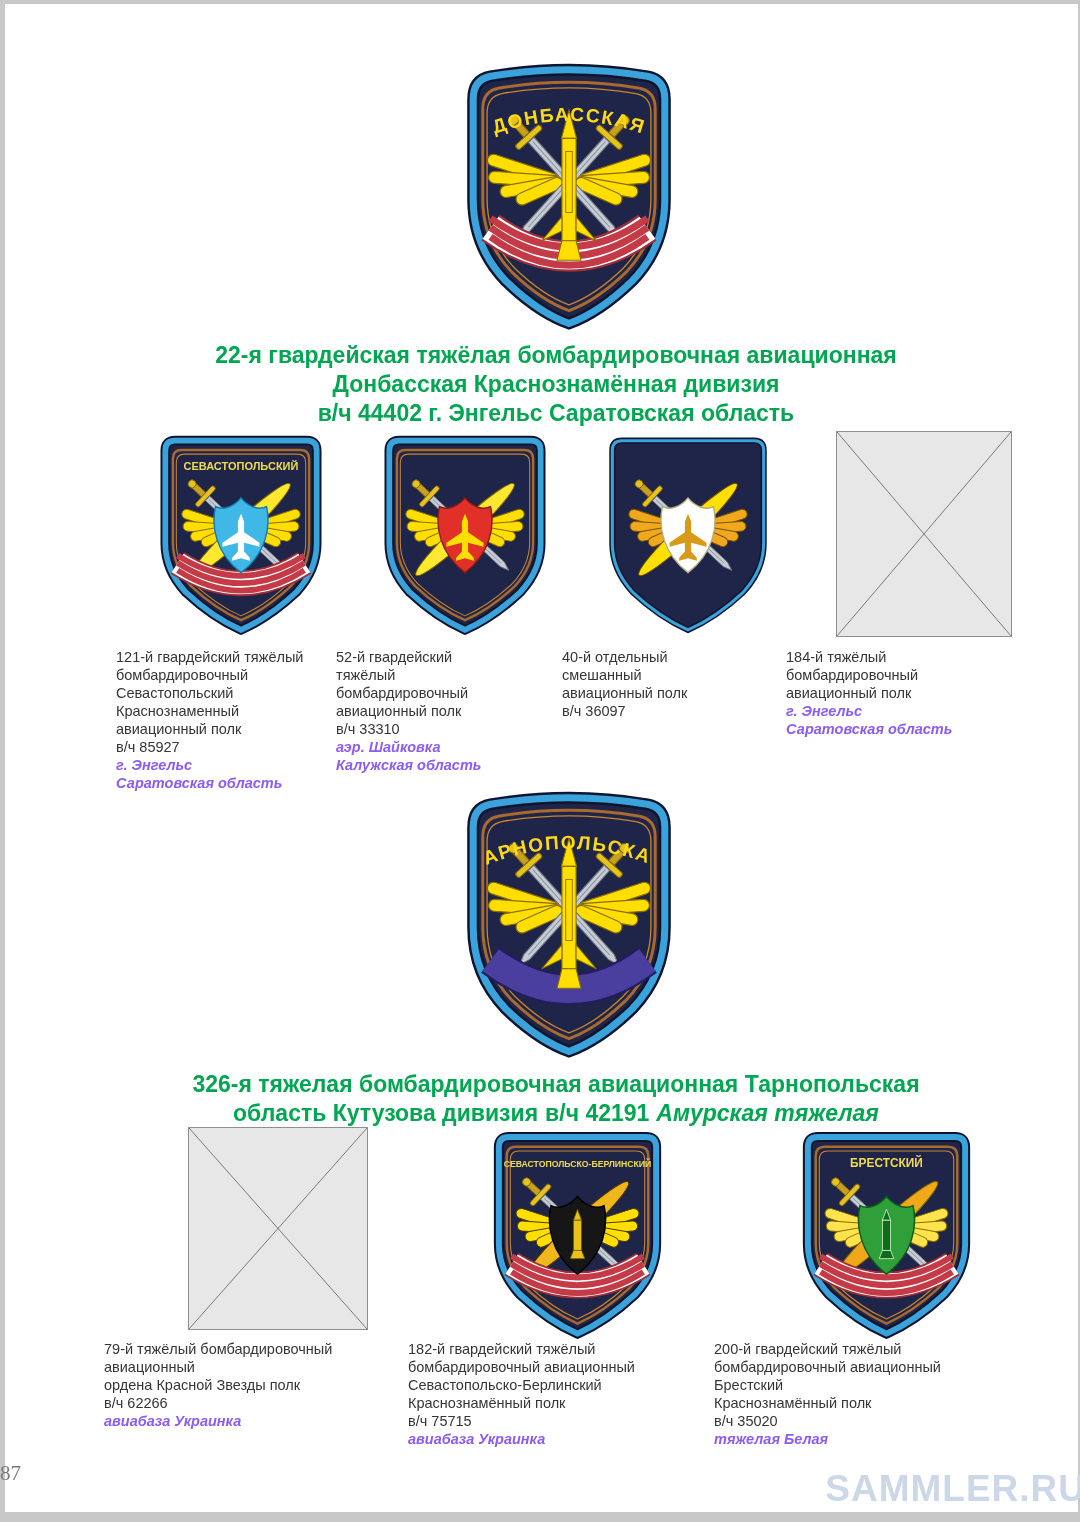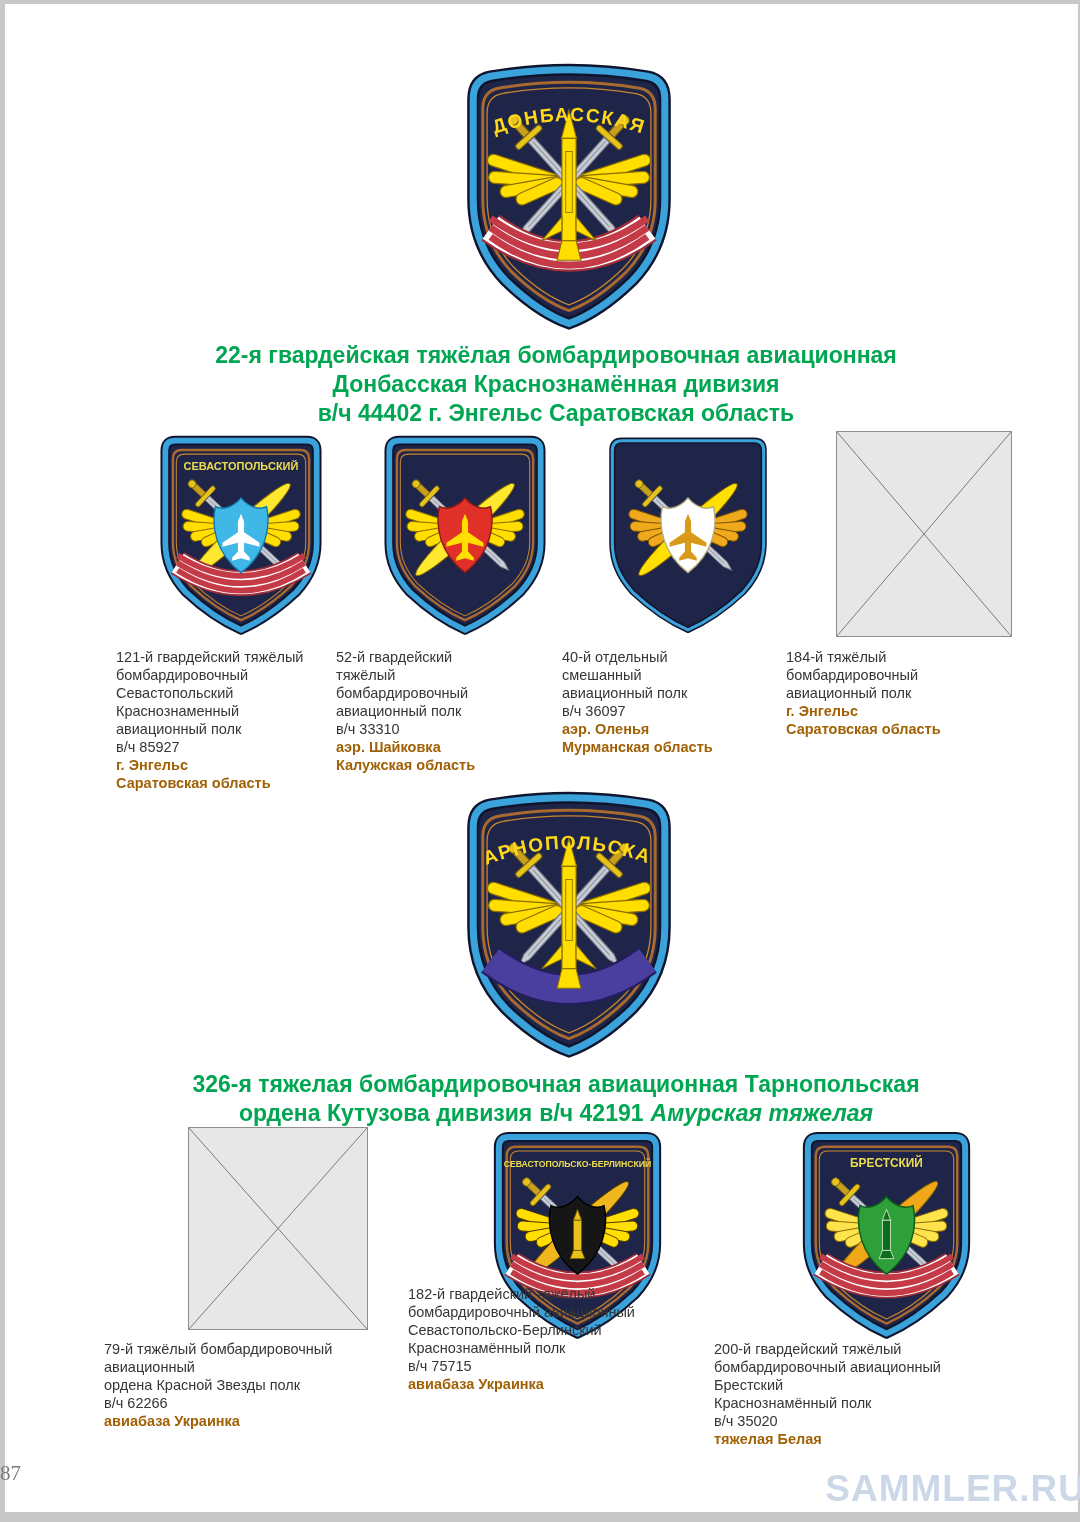--- a/index.html
+++ b/index.html
@@ -14,21 +14,21 @@
   .patch-big{width:218px;height:270px;}
   .patch-small{width:176px;height:205px;}
   .patch-small2{width:183px;height:213px;}
   .division-title{position:absolute;left:16px;width:1080px;text-align:center;color:#00A651;
         font-size:23px;line-height:29px;}
   .ht-bold{font-weight:bold;}
   .ht-reg{font-weight:bold;text-align:center;}
   .ht-it{font-style:italic;}
   .sp{margin:12px 7px;}
   .caption{position:absolute;font-size:14.5px;line-height:18px;color:#363636;}
-  .cap-bold{font-weight:bold;color:#a16207;}
+  .cap-bold{font-weight:bold;font-style:italic;color:#8b5cf6;}
   .ph{position:absolute;}
   .pagenum{position:absolute;left:0;top:1461px;width:1080px;text-align:left;
         font-family:"Liberation Serif","DejaVu Serif",serif;font-size:21px;color:#7a7a7a;}
   .watermark{position:absolute;top:1468px;right:-6px;font-size:37px;font-weight:bold;
         color:#ccd8e8;letter-spacing:1px;white-space:nowrap;}
 </style>
 </head>
 <body>
 
 <div class="page">
@@ -283,21 +283,20 @@
   <div class="caption" style="left:116px;top:648px;width:250px">
     <div class="cap-normal">121-й гвардейский тяжёлый<br>бомбардировочный<br>Севастопольский<br>Краснознаменный<br>авиационный полк<br>в/ч 85927</div>
     <div class="cap-bold">г. Энгельс<br>Саратовская область</div>
   </div>
   <div class="caption" style="left:336px;top:648px;width:250px">
     <div class="cap-normal">52-й гвардейский<br>тяжёлый<br>бомбардировочный<br>авиационный полк<br>в/ч 33310</div>
     <div class="cap-bold">аэр. Шайковка<br>Калужская область</div>
   </div>
   <div class="caption" style="left:562px;top:648px;width:250px">
     <div class="cap-normal">40-й отдельный<br>смешанный<br>авиационный полк<br>в/ч 36097</div>
-    <div class="cap-bold">аэр. Оленья<br>Мурманская область</div>
   </div>
   <div class="caption" style="left:786px;top:648px;width:270px">
     <div class="cap-normal">184-й тяжёлый<br>бомбардировочный<br>авиационный полк</div>
     <div class="cap-bold">г. Энгельс<br>Саратовская область</div>
   </div>
 
   <div class="abs patch-big" style="left:460px;top:788px"><svg viewBox="0 0 200 248" width="100%" height="100%">
         <path d="M12,36 Q12,18 28,15 Q100,3 172,15 Q188,18 188,36 L188,128 Q188,172 158,203 Q128,232 100,242 Q72,232 42,203 Q12,172 12,128 Z" fill="#1F2549" stroke="#10152e" stroke-width="11"></path>
         <path d="M12,36 Q12,18 28,15 Q100,3 172,15 Q188,18 188,36 L188,128 Q188,172 158,203 Q128,232 100,242 Q72,232 42,203 Q12,172 12,128 Z" fill="none" stroke="#3BA3DC" stroke-width="6.5"></path>
         <g transform="translate(100 124) scale(0.90) translate(-100 -124)">
@@ -362,21 +361,21 @@
           <polygon points="93.5,166 106.5,166 111,184 89,184" fill="#FFDE00" stroke="#8a6d00" stroke-width="1"></polygon>
           <rect x="97" y="84" width="6" height="56" fill="none" stroke="#8a6d00" stroke-width="0.8"></rect>
         </g>
         <path id="arc5" d="M26,70 Q100,42 174,70" fill="none"></path>
         <text font-family="'Liberation Sans','DejaVu Sans',sans-serif" font-size="17.5" font-weight="bold" fill="#FFD919" letter-spacing="1.5"><textPath href="#arc5" startOffset="50%" text-anchor="middle">ТАРНОПОЛЬСКАЯ</textPath></text>
       </svg></div>
 
   <div class="division-title" style="top:1070px">
     <div class="ht-bold">326-я тяжелая бомбардировочная авиационная Тарнопольская</div>
     <div>
-      <span class="ht-bold">ордена Кутузова дивизия</span><span class="ht-reg sp">в/ч 42191</span><span class="ht-reg ht-it">Амурская тяжелая</span>
+      <span class="ht-bold">область Кутузова дивизия</span><span class="ht-reg sp">в/ч 42191</span><span class="ht-reg ht-it">Амурская тяжелая</span>
     </div>
   </div>
 
   <div class="ph" style="left:188px;top:1127px;width:180px;height:203px">
     <svg width="100%" height="100%" viewBox="0 0 180 203" preserveAspectRatio="none">
       <rect x="0.5" y="0.5" width="179" height="202" fill="#e7e7e7" stroke="#8f8f8f" stroke-width="1"></rect>
       <line x1="1" y1="1" x2="179" y2="202" stroke="#7a7a7a" stroke-width="1"></line>
       <line x1="179" y1="1" x2="1" y2="202" stroke="#7a7a7a" stroke-width="1"></line>
     </svg>
   </div>
@@ -503,21 +502,21 @@
           <rect x="95.5" y="102" width="9" height="33"></rect>
           <polygon points="95.5,135 104.5,135 108,144 92,144"></polygon>
         </g>
         <text x="100" y="44" text-anchor="middle" font-family="'Liberation Sans','DejaVu Sans',sans-serif" font-size="13" font-weight="bold" fill="#EDDC4F">БРЕСТСКИЙ</text>
       </svg></div>
 
   <div class="caption" style="left:104px;top:1340px;width:340px">
     <div class="cap-normal">79-й тяжёлый бомбардировочный<br>авиационный<br>ордена Красной Звезды полк<br>в/ч 62266</div>
     <div class="cap-bold">авиабаза Украинка</div>
   </div>
-  <div class="caption" style="left:408px;top:1285px;width:340px">
+  <div class="caption" style="left:408px;top:1340px;width:340px">
     <div class="cap-normal">182-й гвардейский тяжёлый<br>бомбардировочный авиационный<br>Севастопольско-Берлинский<br>Краснознамённый полк<br>в/ч 75715</div>
     <div class="cap-bold">авиабаза Украинка</div>
   </div>
   <div class="caption" style="left:714px;top:1340px;width:340px">
     <div class="cap-normal">200-й гвардейский тяжёлый<br>бомбардировочный авиационный<br>Брестский<br>Краснознамённый полк<br>в/ч 35020</div>
     <div class="cap-bold">тяжелая Белая</div>
   </div>
 
   <div class="pagenum">87</div>
   <div class="watermark">SAMMLER.RU</div>

